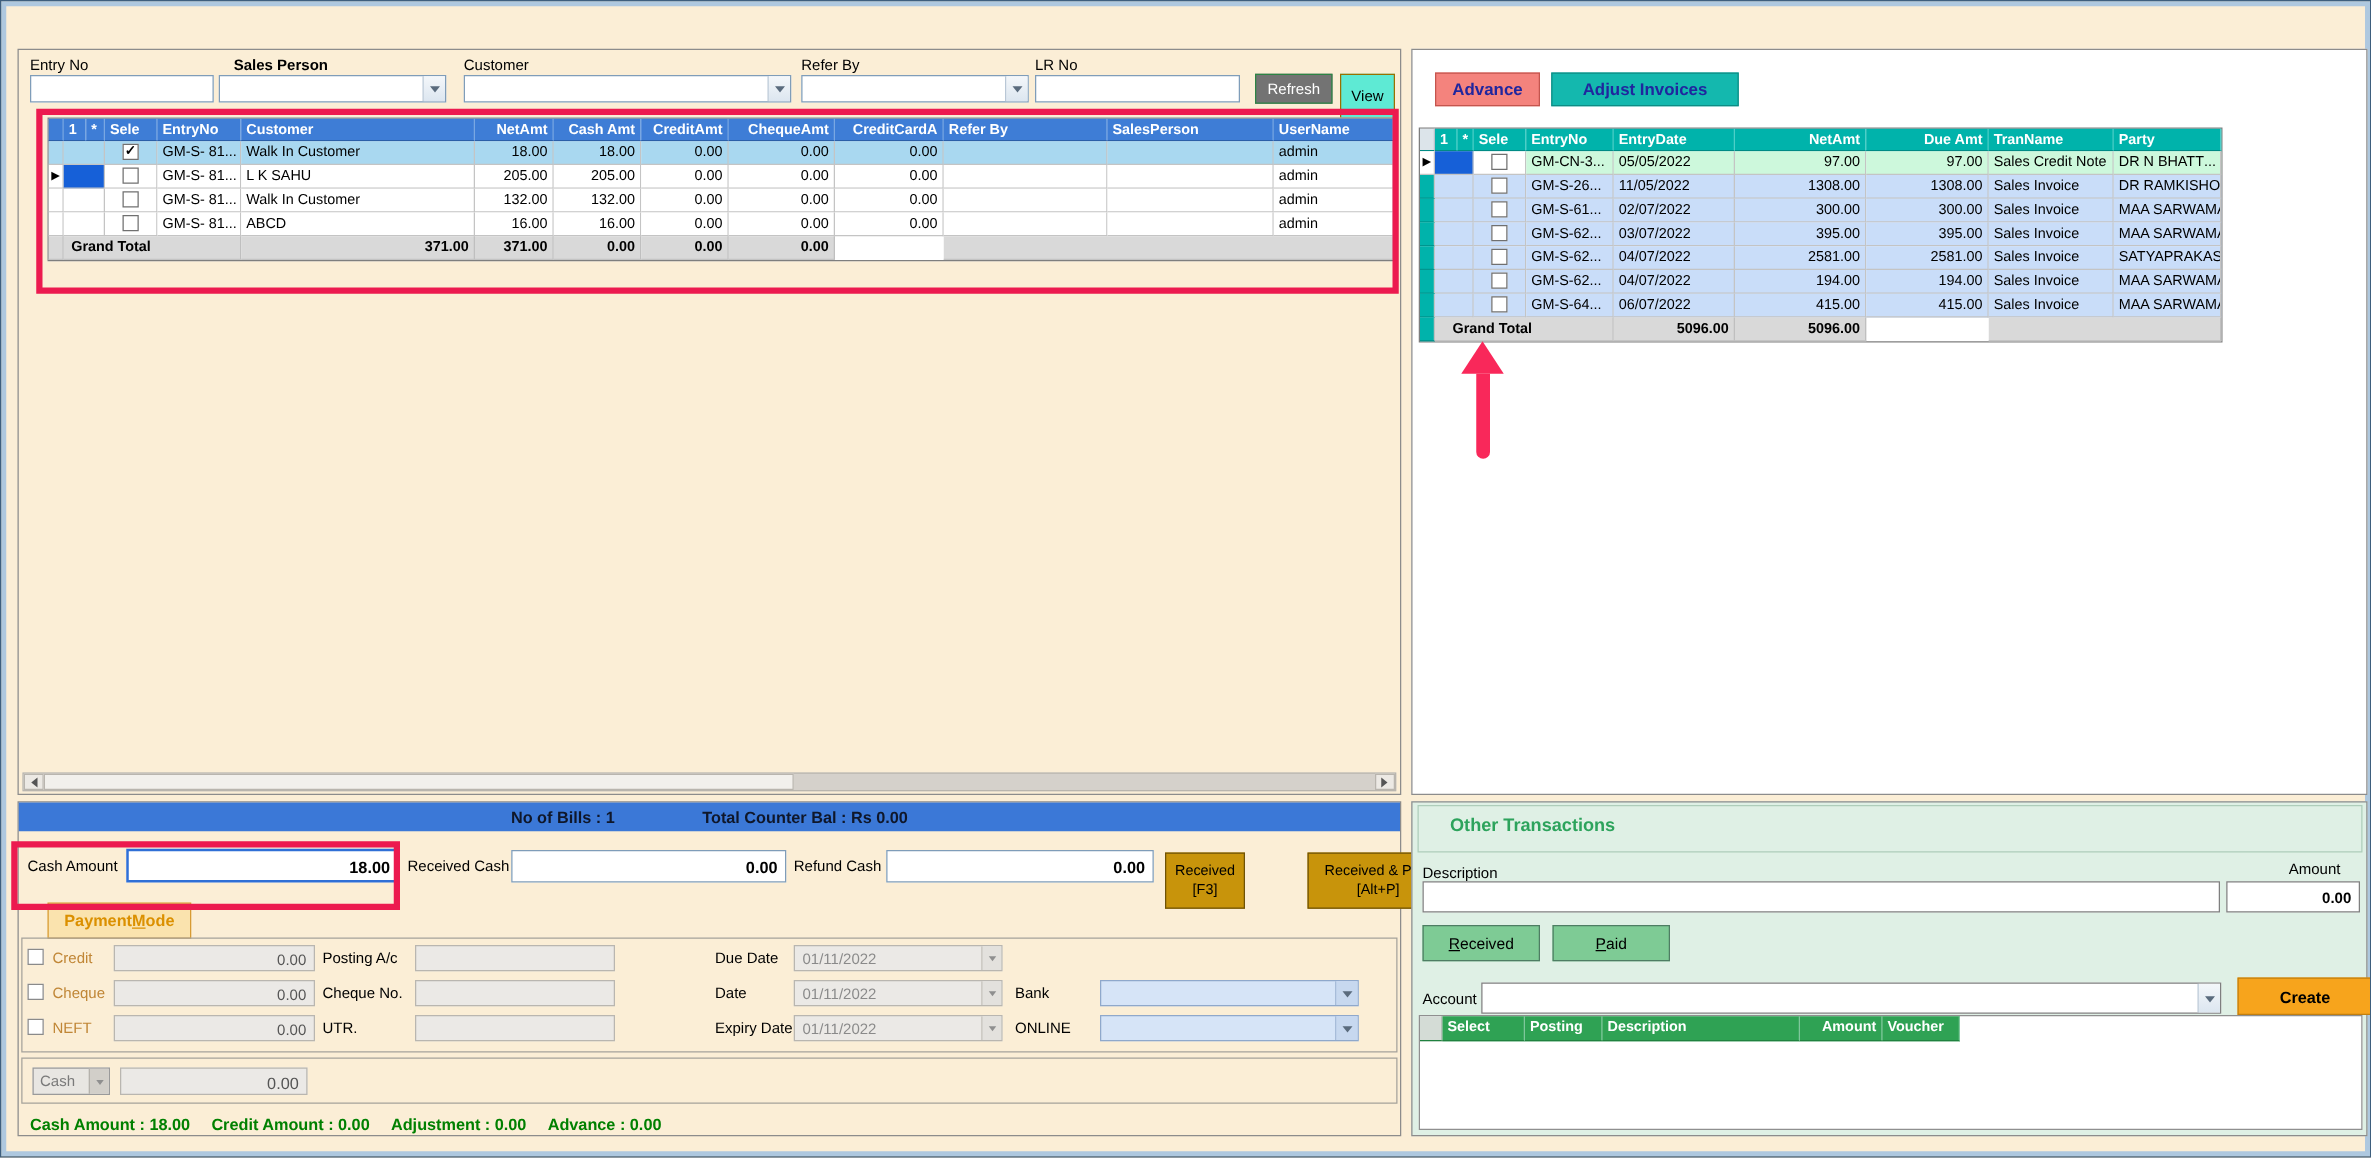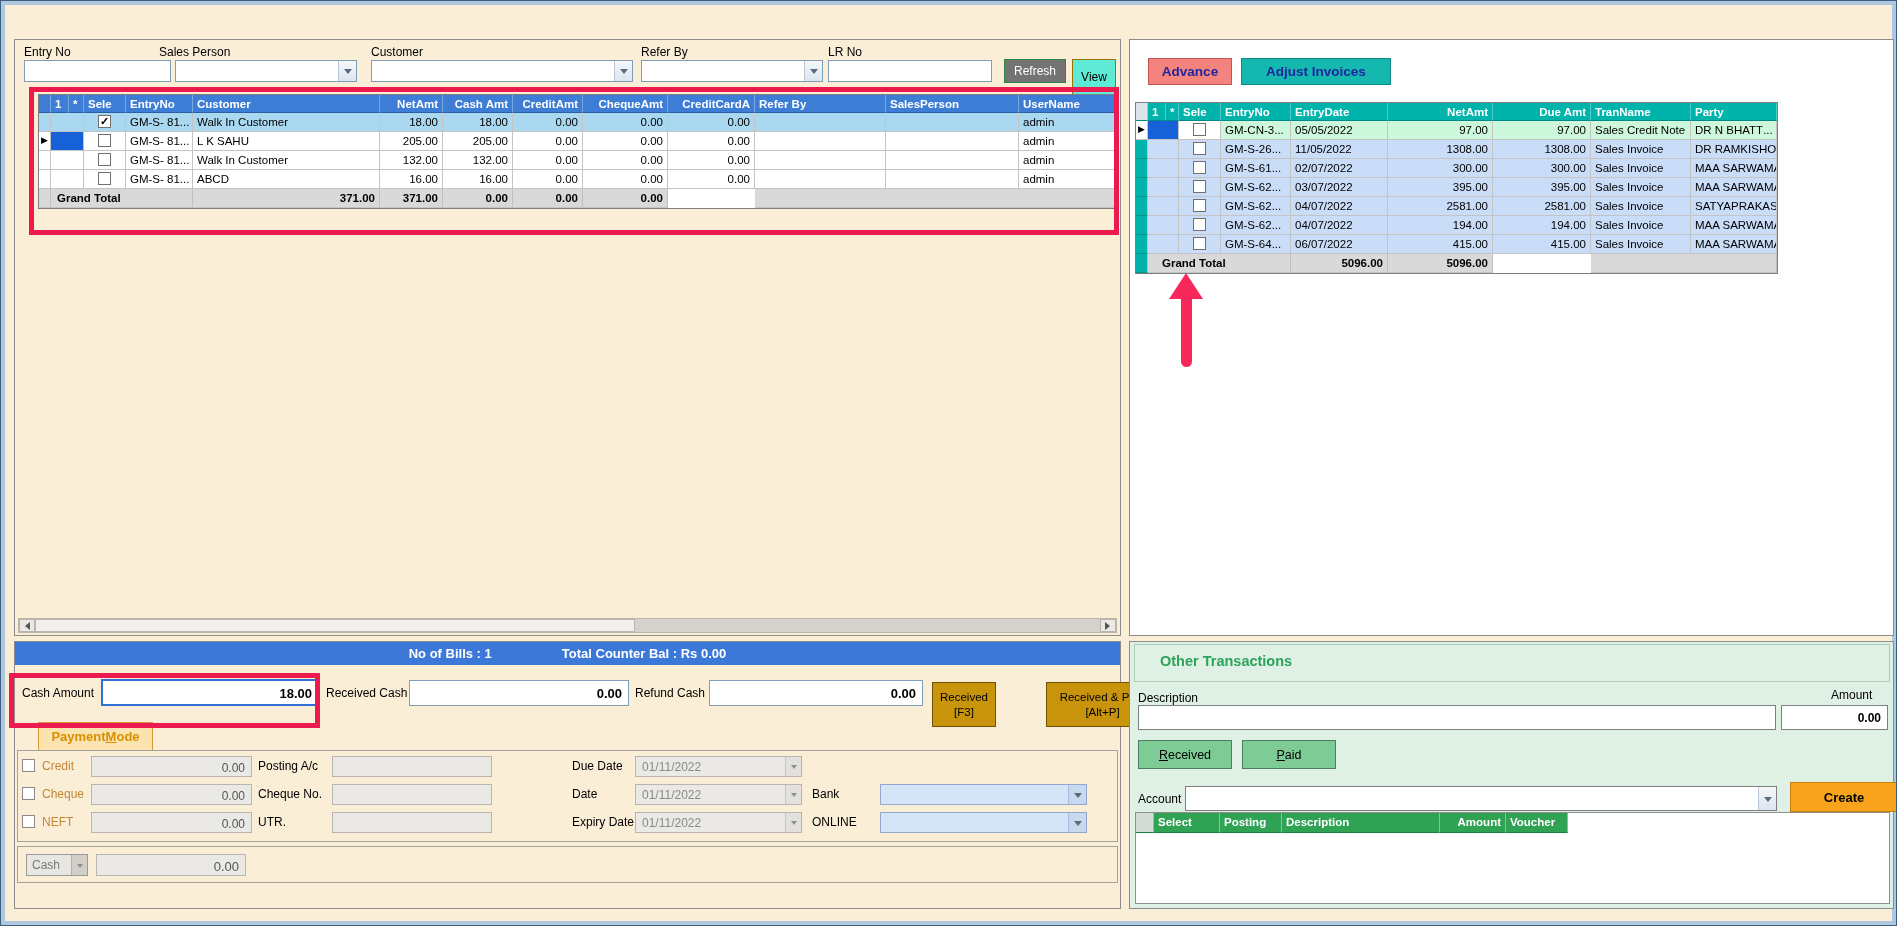--- a/index.html
+++ b/index.html
@@ -80,21 +80,21 @@
   #lscroll { position:absolute; left:3px; top:578px; width:1099px; height:15px;
     background:#D5D1CB; border:1px solid #B9B5AE; display:flex; align-items:stretch; }
   .sbtn { width:16px; background:#ECE9E4; border:1px solid #B9B5AE; display:flex; align-items:center; justify-content:center; }
   .tri-left  { width:0; height:0; border:4px solid transparent; border-right:5px solid #555; margin-left:-3px;}
   .tri-right { width:0; height:0; border:4px solid transparent; border-left:5px solid #555; margin-right:-3px;}
   .sthumb { width:600px; background:#F2F0EC; border:1px solid #B9B5AE; }
   .sspace { flex:1; }
 
   
   .bluebar { position:absolute; left:0; right:0; top:0; height:23px; background:#3B78D7;
-    color:#ffffff; font-weight:bold; font-size:13px; display:flex; justify-content:center;
+    color:#0f172a; font-weight:bold; font-size:13px; display:flex; justify-content:center;
     gap:70px; align-items:center; }
   .dis { background:#EBE9E6 !important; border:1px solid #B9B6B0 !important; color:#5E5E5E; }
   #cash-amount-input { left:86px; top:37px; width:219px; height:27px; border:2px solid #2F6FD6;
     font-size:13px; font-weight:bold; text-align:right; padding:5px 6px 0 0; }
   .valinput { font-size:13px; font-weight:bold; text-align:right; padding:5px 6px 0 0; }
   #btn-received, #btn-received-print { background:#C8940B; border:1px solid #6E5206; color:#000;
     font-size:11.5px; flex-direction:column; line-height:15px; }
   #btn-received { left:917px; top:40px; width:64px; height:45px; }
   #btn-received-print { left:991px; top:40px; width:113px; height:45px;margin-left:40px; }
   #pm-tab { position:absolute; left:23px; top:80px; width:115px; height:29px; background:#FAE3AE;
@@ -149,21 +149,21 @@
   #pink-arrow .stem { width:11px; height:68px; background:#F9285A; margin:0 auto; border-radius:0 0 6px 6px; }
 </style>
 </head>
 <body>
 
 <div class="window">
 
 
   <div class="panel" id="panel-bills">
     <span class="flabel" style="left:9px;top:5px;">Entry No</span>
-    <span class="flabel" style="left:144px;top:5px;">Sales Person</span>
+    <span class="flabel" style="left:172px;top:5px;font-weight:bold;">Sales Person</span>
     <span class="flabel" style="left:356px;top:5px;">Customer</span>
     <span class="flabel" style="left:626px;top:5px;">Refer By</span>
     <span class="flabel" style="left:813px;top:5px;">LR No</span>
 
     <div class="tinput" style="left:9px;top:20px;width:147px;height:22px;"></div>
     <div class="combo" style="left:160px;top:20px;width:182px;height:22px;">
         <span class="cararea">
           <span class="tri-down"></span>
         </span>
       </div>
@@ -484,20 +484,26 @@
     <div id="cash-box">
       <div id="cash-select">
         <span>Cash</span>
         <span class="cararea">
             <span class="tri-down sm"></span>
           </span>
       </div>
       <div class="dis valinput" id="cash-select-amount" style="font-weight:normal;color:#555;padding-top:4px;">0.00</div>
     </div>
 
+    <div id="status-line">
+      <span>Cash Amount : 18.00</span>
+      <span>Credit Amount : 0.00</span>
+      <span>Adjustment : 0.00</span>
+      <span>Advance : 0.00</span>
+    </div>
   </div>
 
   <div class="panel" id="panel-other">
     <div id="ot-head"></div>
     <span id="ot-title">Other Transactions</span>
 
     <span class="flabel" style="left:8px;top:49px;">Description</span>
     <div class="otinput" style="left:8px;top:63px;width:638px;height:25px;"></div>
     <span class="flabel" style="left:701px;top:46px;">Amount</span>
     <div class="otinput valinput" style="left:651px;top:63px;width:107px;height:25px;color:#000;">0.00</div>

